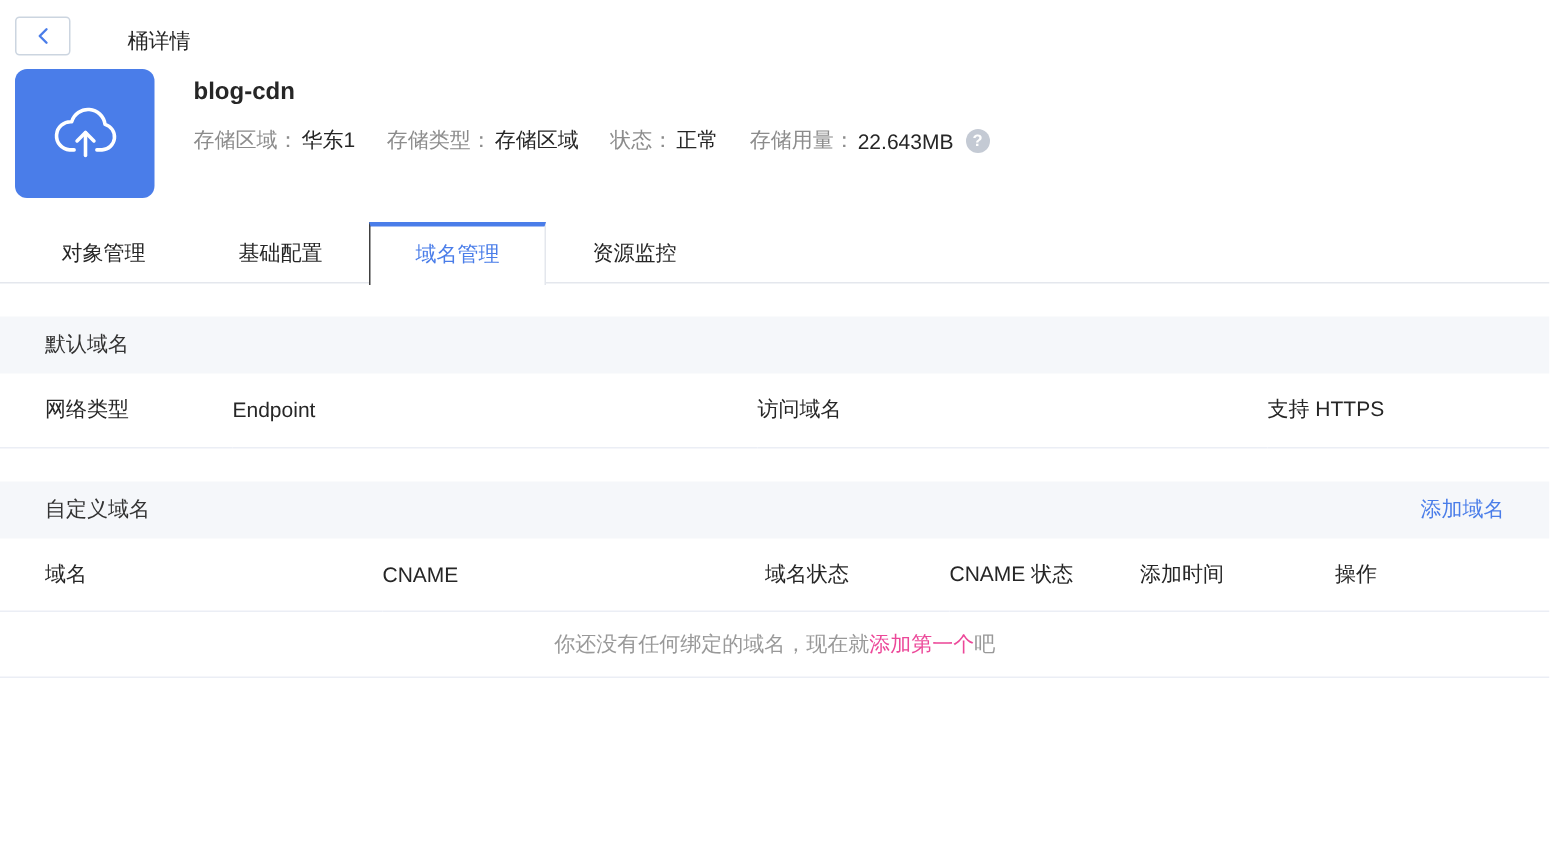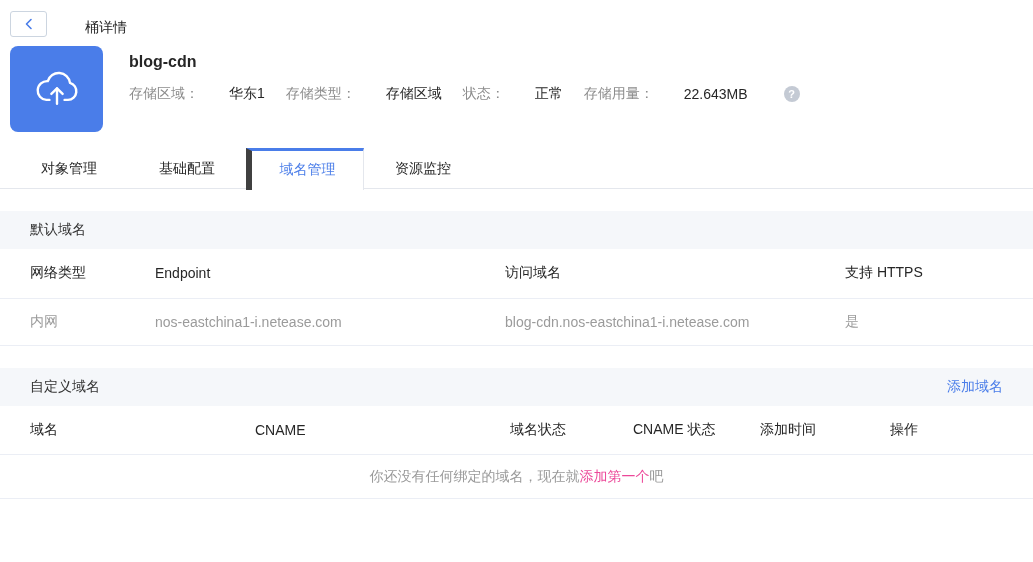--- a/index.html
+++ b/index.html
@@ -13,32 +13,32 @@
   .back-btn svg { display: block; }
   .page-title { margin-left: 12px; font-size: 14px; color: #262626; }
 
   
   .bucket-header { display: flex; padding: 9px 10px 0 10px; }
   .bucket-icon { width: 93px; height: 86px; border-radius: 8px; background: #4a7de9;
                  display: flex; align-items: center; justify-content: center; flex: 0 0 auto; }
   .bucket-meta { margin-left: 26px; padding-top: 7px; }
   .bucket-name { font-size: 16px; font-weight: bold; color: #262626; }
   .bucket-info { margin-top: 14px; display: flex; align-items: center; white-space: nowrap; }
-  .info-item { display: flex; align-items: center; margin-right: 21px; gap: 28px; }
+  .info-item { display: flex; align-items: center; margin-right: 21px; }
   .info-label { color: #8c8c8c; }
   .info-value { color: #262626; margin-left: 2px; }
   .help-icon { width: 16px; height: 16px; border-radius: 50%; background: #c4cad4; color: #fff;
                font-size: 11px; font-weight: bold; display: inline-flex; align-items: center;
                justify-content: center; margin-left: 8px; cursor: pointer; }
 
   
   .tabs { display: flex; margin-top: 16px; padding-left: 10px; border-bottom: 1px solid #e4e7ed; height: 41px; }
   .tab { width: 118px; height: 41px; line-height: 39px; text-align: center; cursor: pointer;
          color: #262626; border: 1px solid transparent; border-bottom: none; position: relative; top: 0; }
-  .tab.active { color: #4a7de9; background: #fff; border-left: 6px solid #404040; border-right: 1px solid #e4e7ed;
+  .tab.active { color: #4a7de9; background: #fff; border-left: 1px solid #404040; border-right: 1px solid #e4e7ed;
                 border-top: 3px solid #4a7de9; line-height: 36px; margin-bottom: -1px; height: 42px; }
 
   
   .section-bar { margin-top: 22px; height: 38px; background: #f5f7fa; display: flex;
                  align-items: center; justify-content: space-between; padding: 0 30px; }
   .section-title { color: #333; }
   .add-link { color: #4a7de9; cursor: pointer; text-decoration: none; }
 
   
   table { width: 100%; border-collapse: collapse; table-layout: fixed; }
@@ -126,26 +126,20 @@
     </colgroup>
   <thead>
     <tr>
       <th>网络类型</th>
       <th>Endpoint</th>
       <th>访问域名</th>
       <th>支持 HTTPS</th>
     </tr>
   </thead>
   <tbody>
-    <tr>
-      <td>内网</td>
-      <td>nos-eastchina1-i.netease.com</td>
-      <td>blog-cdn.nos-eastchina1-i.netease.com</td>
-      <td>是</td>
-    </tr>
   </tbody>
 </table>
 
 <div class="section-bar">
   <span class="section-title">自定义域名</span>
   <a class="add-link">添加域名</a>
 </div>
 
 <table class="tbl-custom">
   <colgroup>

